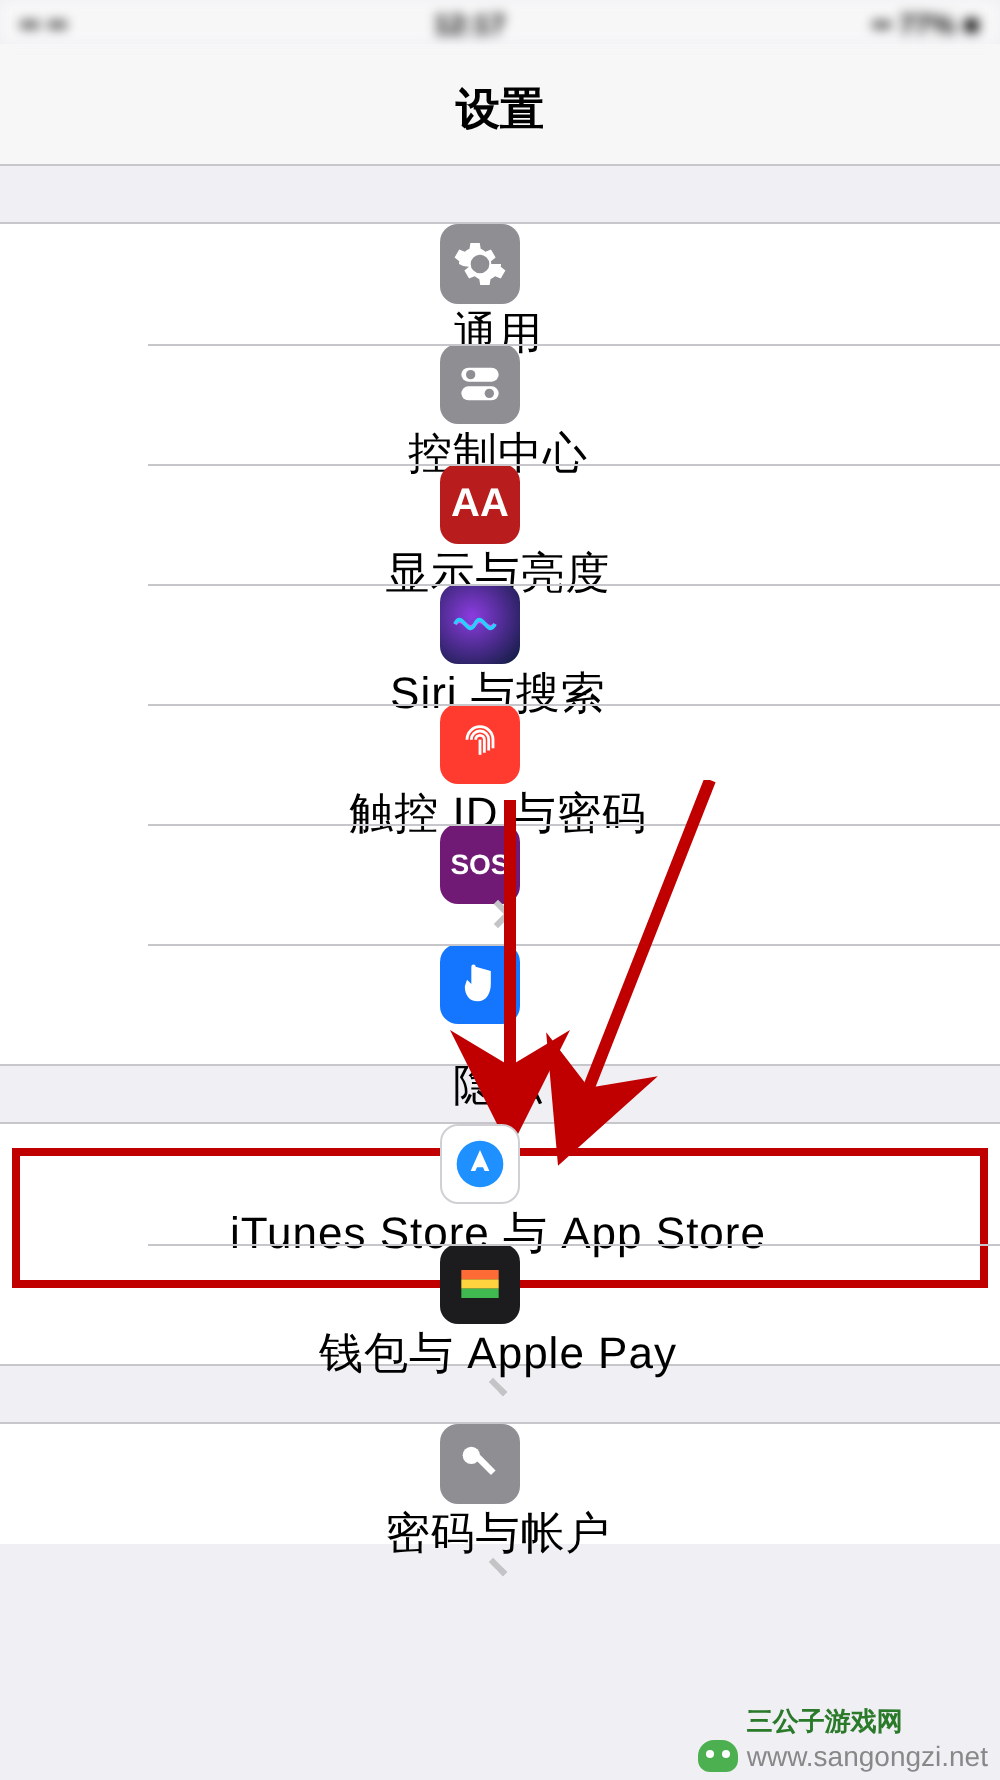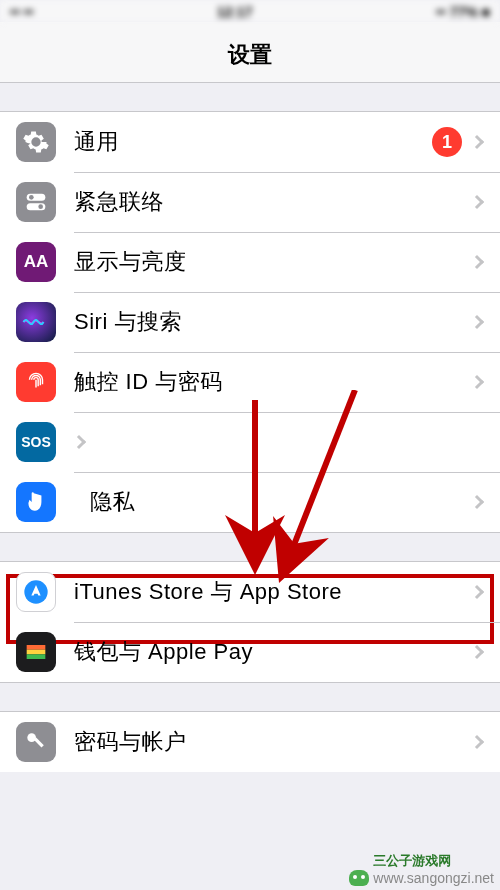--- a/index.html
+++ b/index.html
@@ -2,35 +2,35 @@
 <html><head>
   <meta charset="utf-8">
   <style>
     * { margin:0; padding:0; box-sizing:border-box; }
     body { width:500px; height:890px; background:#efeff4; font-family:-apple-system,"Helvetica Neue",Arial,sans-serif; color:#000; position:relative; overflow:hidden; }
     .status-bar { height:22px; display:flex; justify-content:space-between; align-items:center; padding:2px 10px 0; font-size:14px; font-weight:600; filter:blur(3px); background:#f7f7f8; }
     .status-left,.status-center,.status-right{display:flex;gap:4px;}
     .header { background:#f7f7f8; text-align:center; padding:18px 16px 12px; font-size:22px; font-weight:600; border-bottom:1px solid #c7c7cb; }
     .spacer { height:28px; }
     .list-group { background:#fff; border-top:1px solid #c7c7cb; border-bottom:1px solid #c7c7cb; }
-    .row { display:flex; align-items:center; height:60px; padding:0 18px 0 16px; position:relative; }
+    .row { display:flex; align-items:center; height:60px; padding:0 18px 0 16px; position:relative;flex-direction:column; }
     .row + .row::before { content:""; position:absolute; left:74px; right:0; top:0; height:1px; background:#c7c7cb; }
     .icon-box { width:40px; height:40px; border-radius:9px; margin-right:18px; display:flex; align-items:center; justify-content:center; flex-shrink:0; }
     .lbl { flex:1; font-size:22px; letter-spacing:0.5px; }
     .badge { width:30px; height:30px; border-radius:15px; background:#ff3b30; color:#fff; font-size:18px; font-weight:600; display:flex; align-items:center; justify-content:center; margin-right:10px; }
     .chev { width:10px; height:10px; border-top:3px solid #c4c4c6; border-right:3px solid #c4c4c6; transform:rotate(45deg); }
     .highlight-box { position:absolute; left:6px; right:6px; height:70px; border:4px solid #c00000; pointer-events:none; }
     
     .ic-general{background:#8e8e93;}
     .ic-control{background:#8e8e93;}
-    .ic-display{background:#701a75;color:#fff;font-size:17px;font-weight:600;}
+    .ic-display{background:#b91c1c;color:#fff;font-size:20px;font-weight:600;}
     .ic-wall{background:#2cc9d6;}
     .ic-siri{background:radial-gradient(circle at 40% 40%,#8c3ce0,#0a1a3a);}
     .ic-touch{background:#ff3b30;}
-    .ic-sos{background:#0369a1;color:#fff;font-size:14px;font-weight:700;}
+    .ic-sos{background:#701a75;color:#fff;font-size:14px;font-weight:700;}
     .ic-battery{background:#34c759;}
     .ic-privacy{background:#1476ff;}
     .ic-itunes{background:#fff;border:1px solid #d0d0d4;}
     .ic-wallet{background:#1c1c1e;}
     .ic-accounts{background:#8e8e93;}
     svg{display:block;}
     .arrows{position:absolute;left:215px;top:390px;pointer-events:none;}
     .watermark{position:absolute;right:6px;bottom:4px;display:flex;align-items:flex-end;gap:4px;font-size:13px;color:#2a7a2a;}
     .wm-dot{width:20px;height:16px;background:#4caf50;border-radius:8px 8px 6px 6px;position:relative;}
     .wm-dot::before,.wm-dot::after{content:"";position:absolute;width:4px;height:4px;background:#fff;border-radius:50%;top:5px;}
@@ -62,21 +62,21 @@
   </div>
   <div class="row">
     <div class="icon-box ic-control">
       <svg width="28" height="28" viewBox="0 0 24 24" fill="#fff">
           <rect x="4" y="5" width="16" height="6" rx="3"></rect>
           <rect x="4" y="13" width="16" height="6" rx="3"></rect>
           <circle cx="8" cy="8" r="2" fill="#8e8e93"></circle>
           <circle cx="16" cy="16" r="2" fill="#8e8e93"></circle>
         </svg>
     </div>
-    <div class="lbl">紧急联络</div>
+    <div class="lbl">控制中心</div>
     <div class="chev"></div>
   </div>
   <div class="row">
     <div class="icon-box ic-display">AA</div>
     <div class="lbl">显示与亮度</div>
     <div class="chev"></div>
   </div>
   <div class="row">
     <div class="icon-box ic-siri">
       <svg width="30" height="30" viewBox="0 0 24 24" fill="none" stroke-width="1.5">

